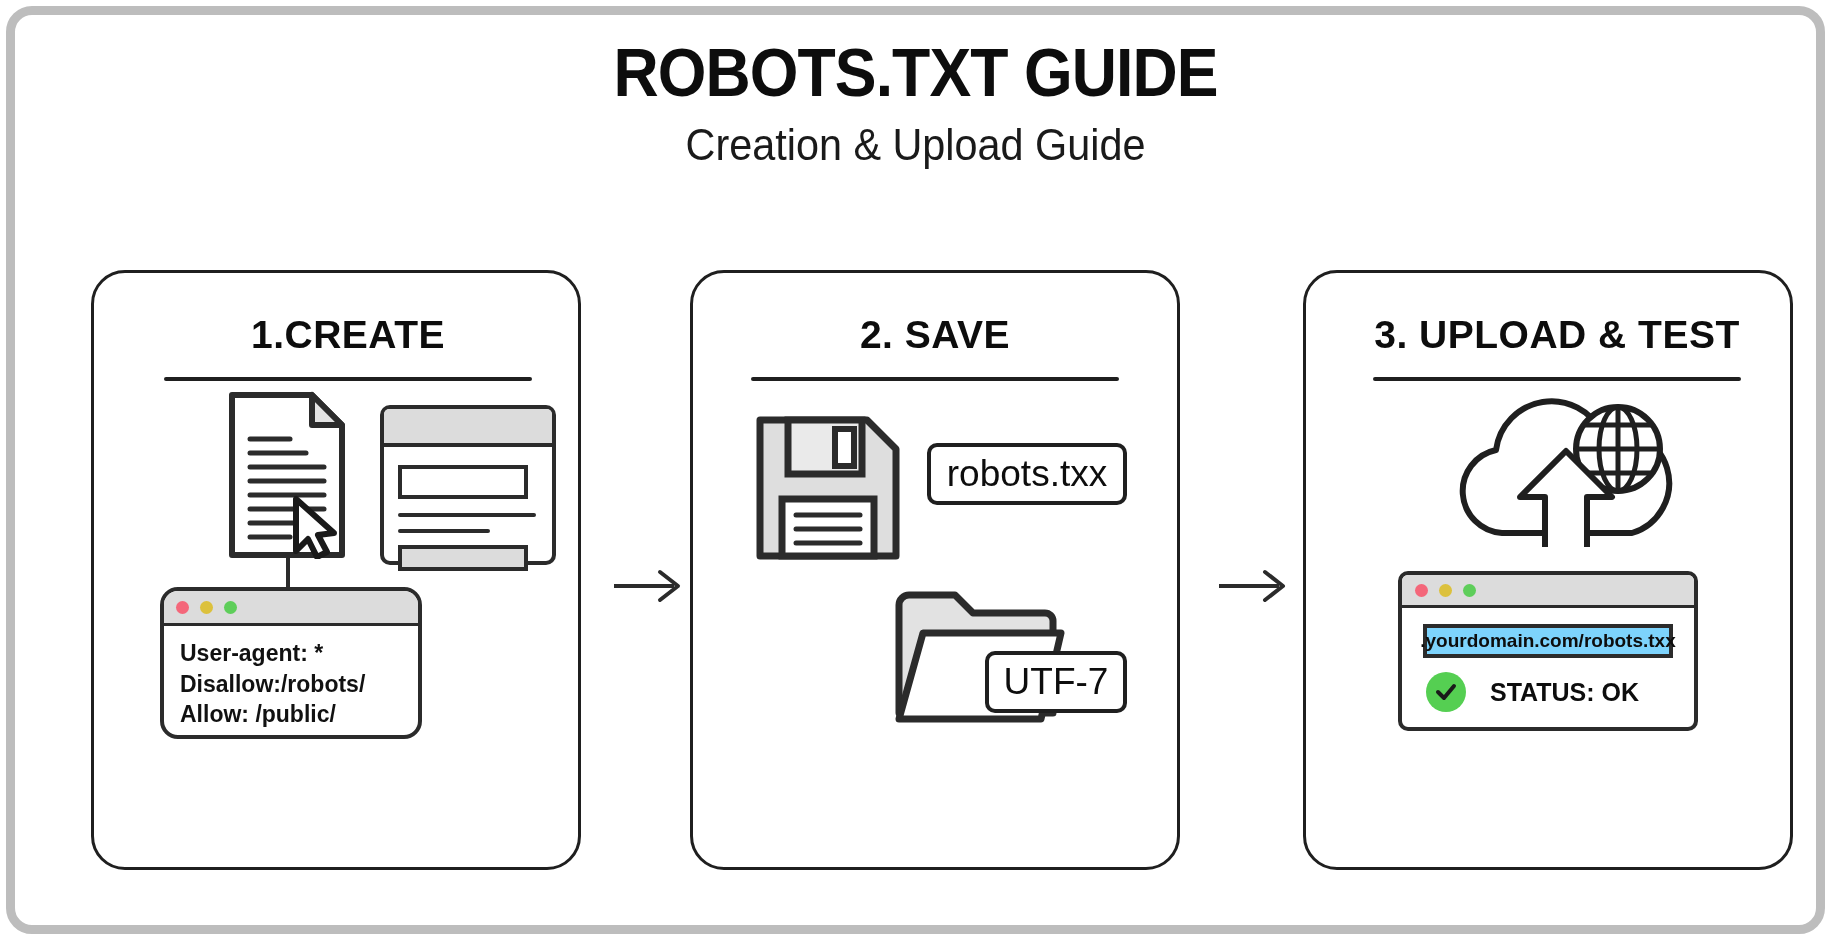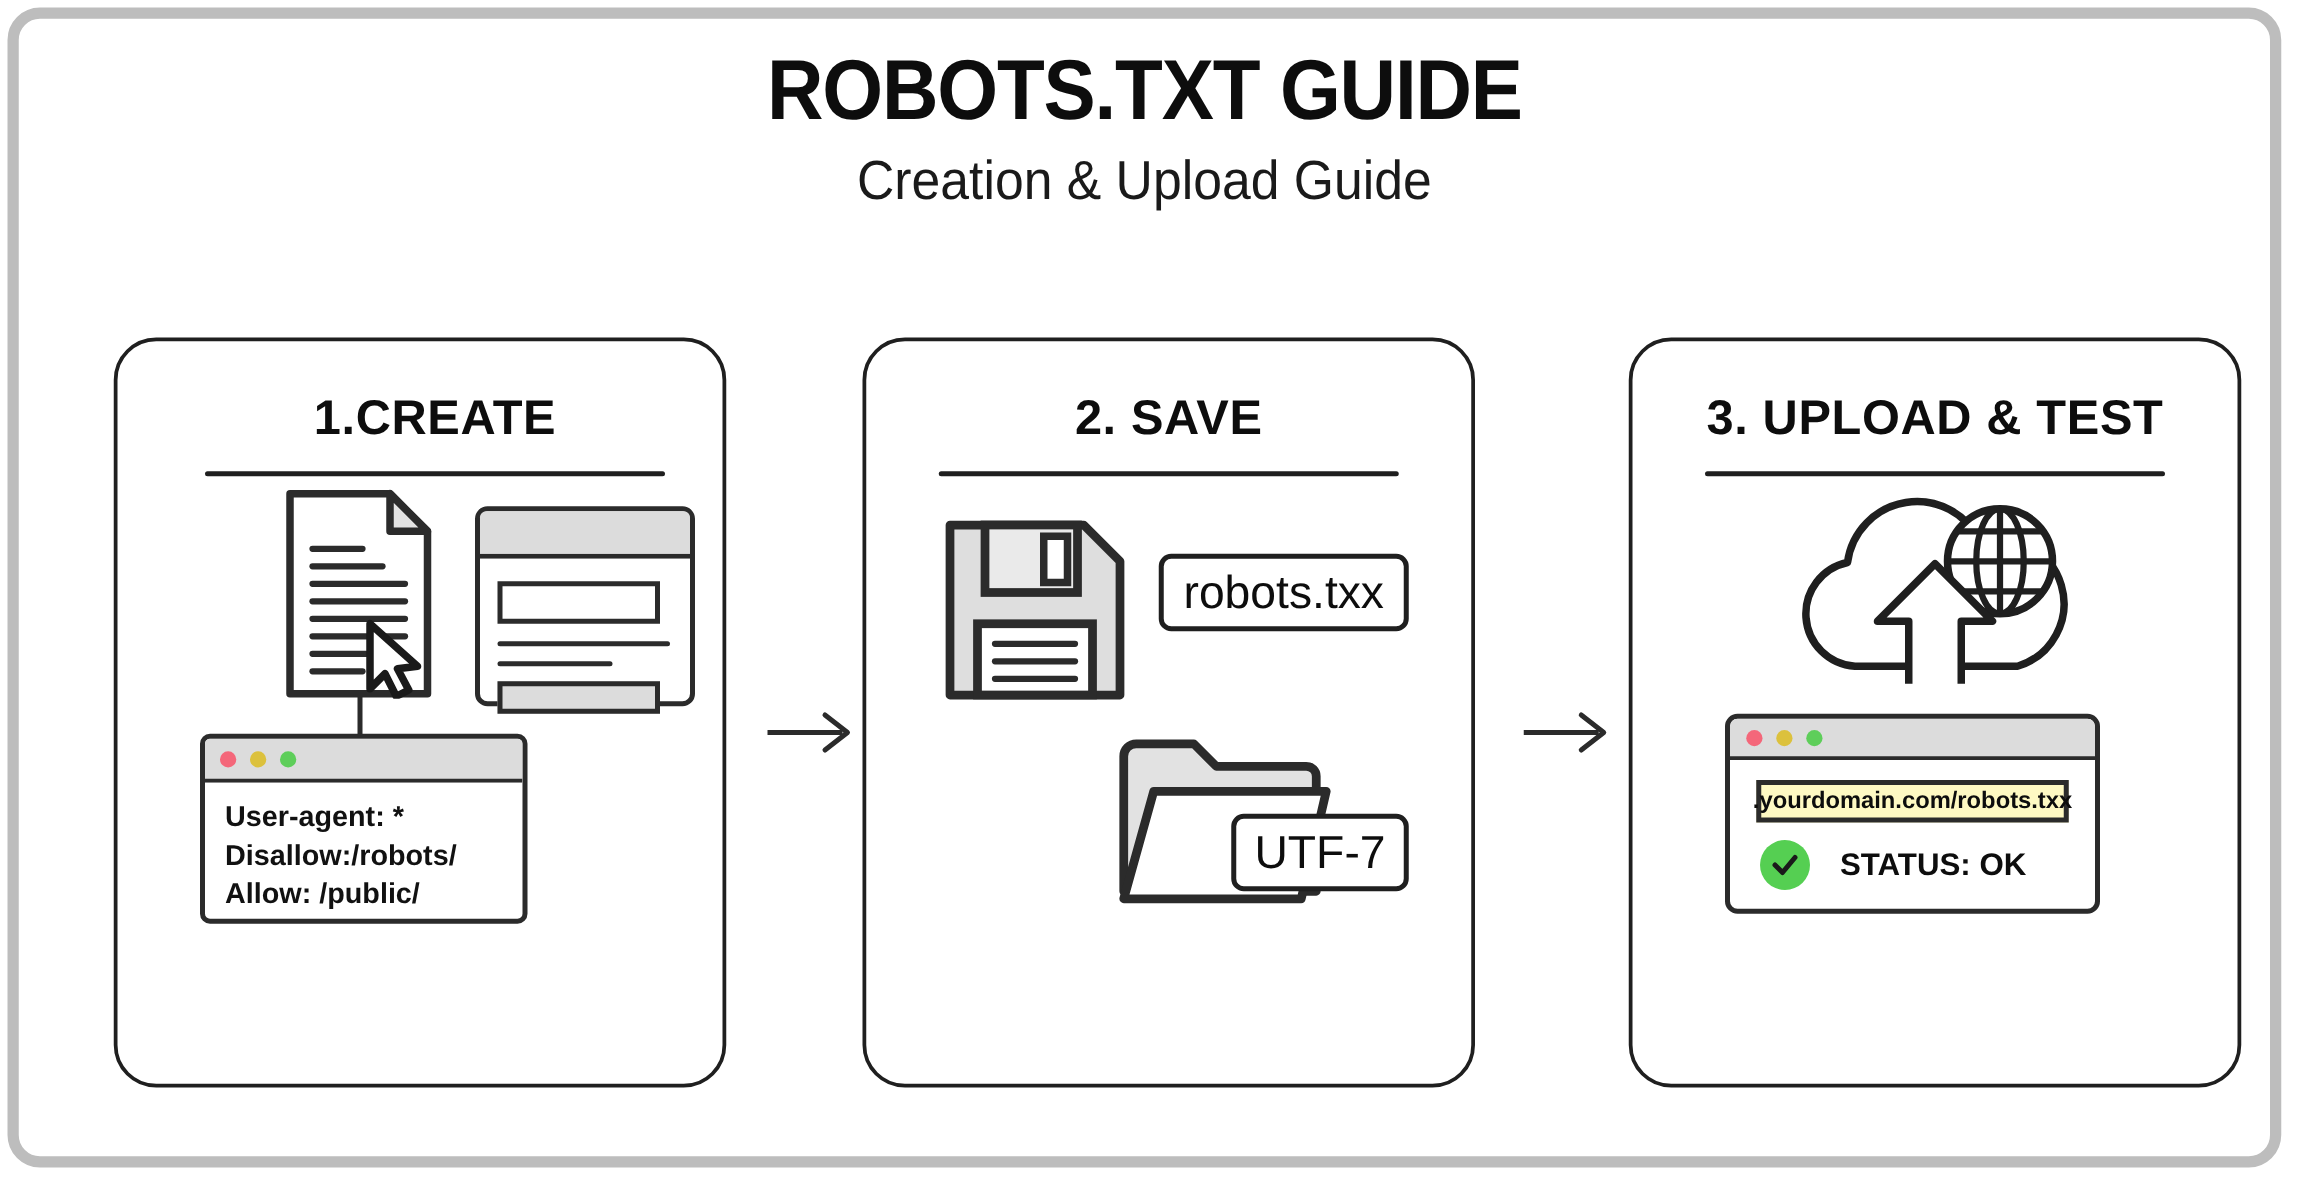--- a/index.html
+++ b/index.html
@@ -25,21 +25,21 @@
 
   .cards{position:absolute; left:0; top:255px; width:100%; height:620px;}
 
   .card{
     position:absolute; top:0; width:490px; height:600px;
     border:3px solid #1f1f1f; border-radius:34px; background:#fff;
     box-sizing:border-box;
   }
   #card1{left:76px;padding-left:24px;}
   #card2{left:675px;}
-  #card3{left:1288px;}
+  #card3{left:1288px;padding-left:18px;}
 
   .card-title{
     text-align:center; margin-top:40px;
     font-family:"Liberation Sans Narrow","Liberation Sans",sans-serif;
     font-weight:bold; font-size:39px; color:#0d0d0d; letter-spacing:0.5px;
     white-space:nowrap;
   }
   .rule{height:4px;background:#1f1f1f;margin:20px auto 0 auto;width:368px;border-radius:2px;}
 
   .arrow{position:absolute;top:298px;width:76px;height:36px;}
@@ -68,21 +68,21 @@
   }
 
   .doc{
     position:absolute;left:110px;top:10px;width:118px;height:168px;
   }
 
   .connector{position:absolute;left:168px;top:176px;width:4px;height:34px;background:#2b2b2b;}
 
   .termwin{
     position:absolute;left:42px;top:206px;width:262px;height:152px;
-    border:4px solid #2b2b2b;border-radius:8px;background:#fff;box-sizing:border-box;overflow:hidden;
+    border:4px solid #2b2b2b;border-radius:18px;background:#fff;box-sizing:border-box;overflow:hidden;
   }
   .termwin .tbar{height:32px;background:#dcdcdc;border-bottom:3px solid #2b2b2b;display:flex;align-items:center;padding-left:12px;gap:11px;}
   .dot{width:13px;height:13px;border-radius:50%;}
   .dot.r{background:#f4677a;}
   .dot.y{background:#dcc13d;}
   .dot.g{background:#5ece5a;}
   .code{
     padding:12px 0 0 16px;
     font-family:"Liberation Sans Narrow","Liberation Sans",sans-serif;
     font-weight:bold;font-size:23px;line-height:1.33;color:#111;
@@ -101,21 +101,21 @@
   .folder{position:absolute;left:200px;top:208px;}
 
   
   .cloud{position:absolute;left:118px;top:4px;}
   .browser{
     position:absolute;left:74px;top:190px;width:300px;height:160px;
     border:4px solid #2b2b2b;border-radius:10px;background:#fff;box-sizing:border-box;overflow:hidden;
   }
   .browser .bbar{height:30px;background:#dcdcdc;border-bottom:3px solid #2b2b2b;display:flex;align-items:center;padding-left:13px;gap:11px;}
   .urlbar{
-    margin:16px auto 0 auto;width:250px;height:34px;border:4px solid #2b2b2b;background:#fef9c3;
+    margin:16px auto 0 auto;width:250px;height:34px;border:4px solid #2b2b2b;background:#7dd3fc;
     display:flex;align-items:center;justify-content:center;box-sizing:border-box;
     font-family:"Liberation Sans Narrow","Liberation Sans",sans-serif;
     font-weight:bold;font-size:19px;color:#0d0d0d;
   }
   .statusrow{display:flex;align-items:center;margin:14px 0 0 24px;gap:24px;}
   .check{
     width:40px;height:40px;border-radius:50%;background:#55cf52;
     display:flex;align-items:center;justify-content:center;
   }
   .status-text{

